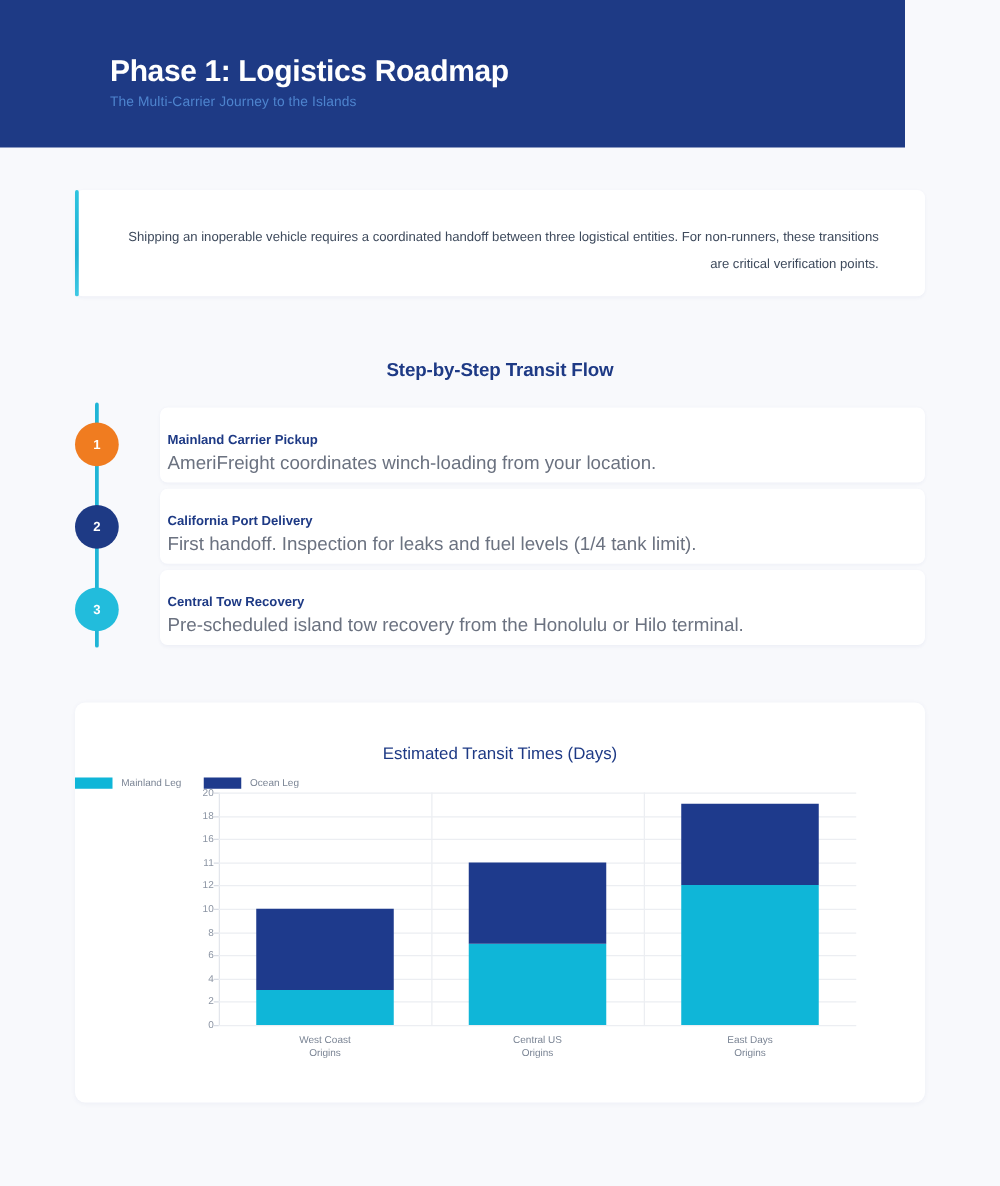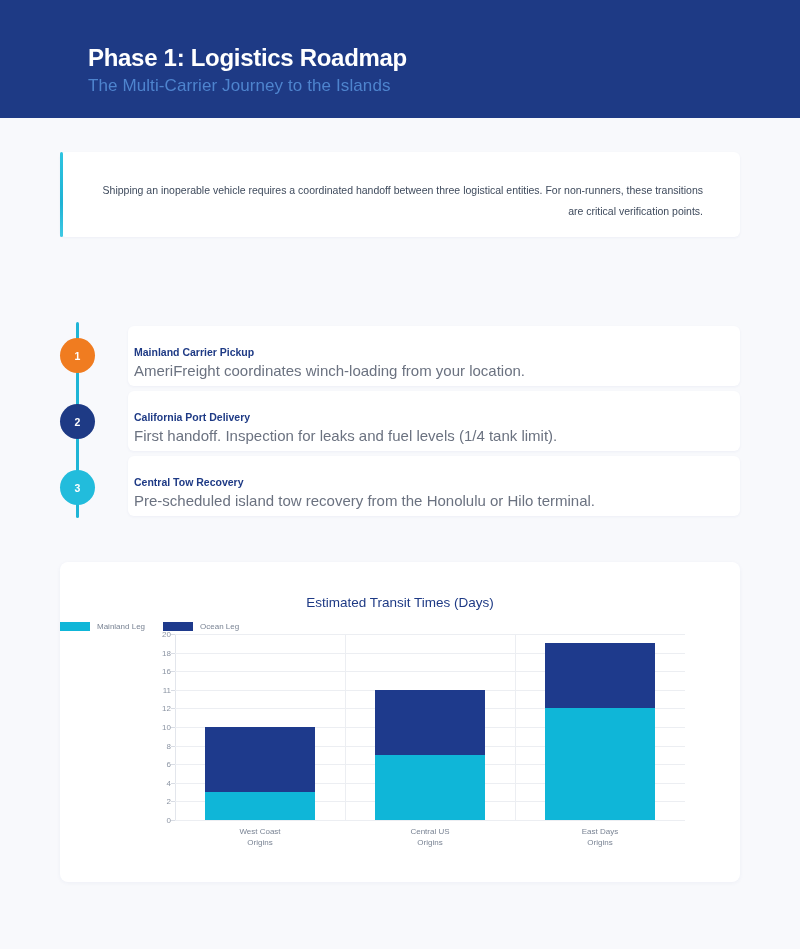--- a/index.html
+++ b/index.html
@@ -17,38 +17,38 @@
     width: 800px;
     height: 949px;
     background: #f8f9fc;
     overflow: hidden;
   }
 
   
   .header {
     position: absolute;
     left: 0; top: 0;
-    width: 800px;
+    width: 724px;
     height: 118px;
     background: #1e3a85;
   }
   .header-title {
     position: absolute;
     left: 88px;
     top: 44px;
     font-size: 24px;
     font-weight: bold;
     color: #ffffff;
     letter-spacing: -0.3px;
   }
   .header-subtitle {
     position: absolute;
     left: 88px;
     top: 76px;
-    font-size: 17px;
+    font-size: 11px;
     color: #4e84ce;
     letter-spacing: 0.1px;
     text-align: right;
   }
 
   
   .callout {
     position: absolute;
     left: 60px;
     top: 152px;
@@ -267,20 +267,21 @@
   <div class="header">
     <div class="header-title">Phase 1: Logistics Roadmap</div>
     <div class="header-subtitle">The Multi-Carrier Journey to the Islands</div>
   </div>
 
   <div class="callout">
     <div class="callout-accent"></div>
     <div class="callout-text">Shipping an inoperable vehicle requires a coordinated handoff between three logistical entities. For non-runners, these transitions are critical verification points.</div>
   </div>
 
+  <div class="flow-title">Step-by-Step Transit Flow</div>
   <div class="timeline-rail"></div>
 
   <div class="step step-1">
     <div class="step-title">Mainland Carrier Pickup</div>
     <div class="step-desc">AmeriFreight coordinates winch-loading from your location.</div>
   </div>
   <div class="marker marker-1">1</div>
 
   <div class="step step-2">
     <div class="step-title">California Port Delivery</div>

